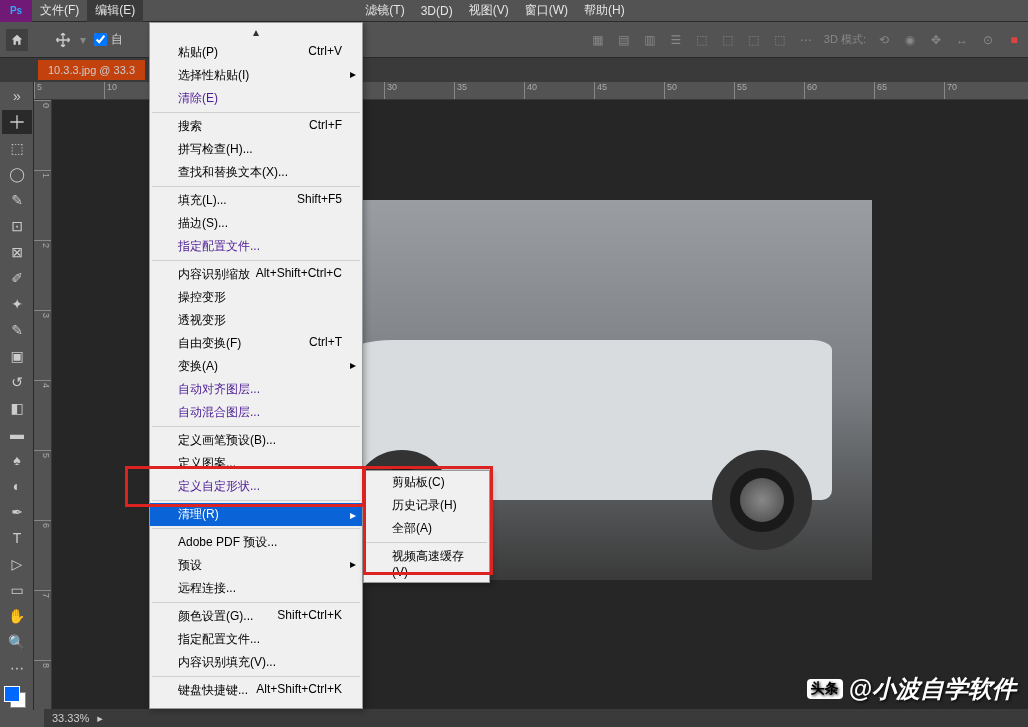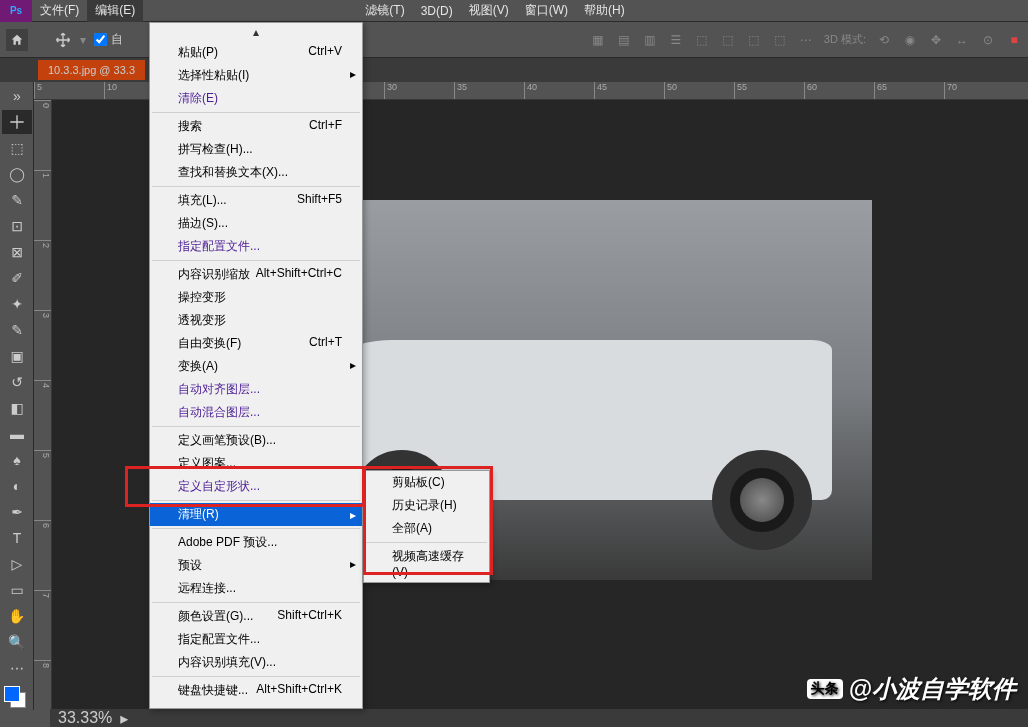--- a/index.html
+++ b/index.html
@@ -33,21 +33,21 @@
 .dropdown-menu { position: absolute; top: 22px; left: 149px; width: 214px; background: #f0f0f0; border: 1px solid #999; box-shadow: 2px 2px 6px rgba(0,0,0,0.3); color: #000; z-index: 100; }
 .menu-row { display: flex; justify-content: space-between; padding: 3px 20px 3px 28px; font-size: 12px; cursor: default; position: relative; }
 .menu-row.disabled { color: #4c1d95; }
 .menu-row.highlighted { background: #0a64d8; color: #fff; align-items: center; }
 .menu-row .arrow { position: absolute; right: 6px; }
 .menu-sep { height: 1px; background: #d0d0d0; margin: 2px 2px; }
 .scroll-up { text-align: center; padding: 2px; color: #333; }
 .submenu { position: absolute; top: 470px; left: 363px; width: 127px; background: #f0f0f0; border: 1px solid #999; box-shadow: 2px 2px 6px rgba(0,0,0,0.3); color: #000; z-index: 101; }
 .highlight-main { position: absolute; top: 466px; left: 125px; width: 240px; height: 41px; border: 3px solid #d22; z-index: 102; pointer-events: none; }
 .highlight-sub { position: absolute; top: 466px; left: 363px; width: 130px; height: 109px; border: 3px solid #d22; z-index: 102; pointer-events: none; }
-.statusbar { position: absolute; bottom: 0; left: 50px; height: 18px; background: #3a3a3a; display: flex; align-items: center; padding: 0 8px; gap: 8px; font-size: 16px; color: #ccc; right: 0; }
+.statusbar { position: absolute; bottom: 0; left: 44px; height: 18px; background: #3a3a3a; display: flex; align-items: center; padding: 0 8px; gap: 8px; font-size: 11px; color: #ccc; right: 0; }
 .color-swatches { width: 26px; height: 22px; position: relative; margin-top: 4px; }
 .swatch-fg { position: absolute; width: 16px; height: 16px; background: #0068ff; border: 1px solid #fff; top: 0; left: 2px; }
 .swatch-bg { position: absolute; width: 16px; height: 16px; background: #fff; border: 1px solid #888; bottom: 0; right: 2px; }
 .watermark { position: absolute; bottom: 22px; right: 12px; font-size: 24px; color: #fff; font-style: italic; font-weight: bold; text-shadow: 1px 1px 3px #000; display:flex; align-items:center; gap:6px; }
 .wm-badge { background:#fff; color:#000; border-radius:4px; padding:1px 4px; font-size:14px; font-style:normal; }
 .label-3d { color:#888; font-size:11px; }
 </style>
 </head>
 <body>
 

